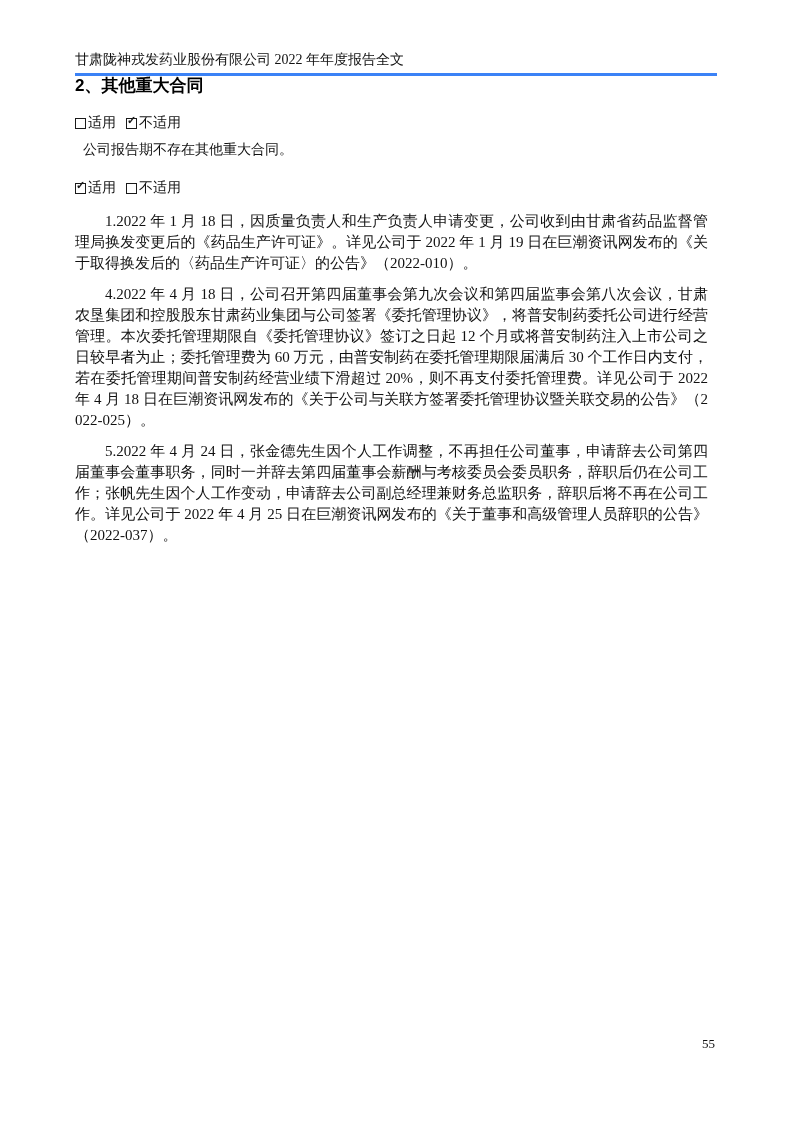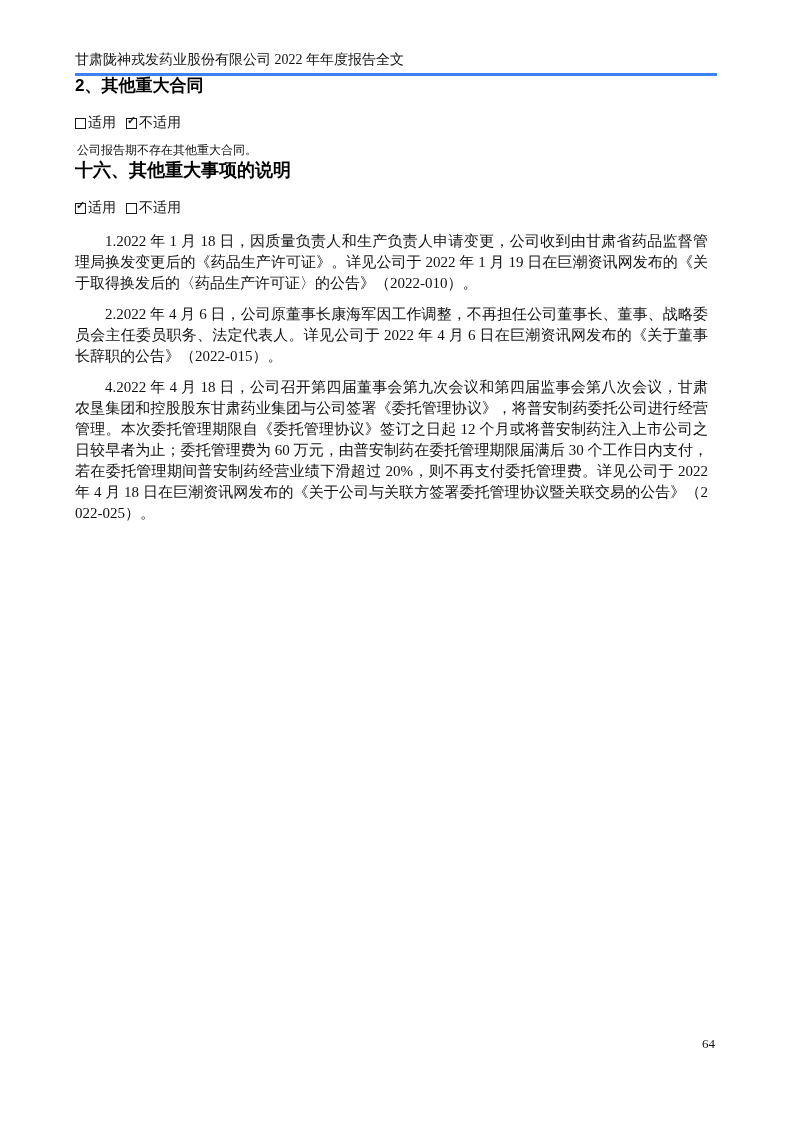--- a/index.html
+++ b/index.html
@@ -72,22 +72,22 @@
     position: absolute;
     left: 0px;
     top: -4px;
     font-style: normal;
     font-weight: bold;
     font-size: 11px;
     line-height: 11px;
     color: #1a1a1a;
   }
   p.note {
-    margin: 8px 0 0 2px;
-    font-size: 12px;
+    margin: 8px 0 0 8px;
+    font-size: 14px;
     line-height: 20px;
   }
   p.para {
     margin: 10px 9px 0 0;
     font-size: 15px;
     line-height: 21px;
     text-align: justify;
     text-indent: 2em;
     word-break: break-all;
   }
@@ -122,37 +122,36 @@
       <span class="opt">
         <span class="cb">
             <i>✓</i>
           </span>
         <span>不适用</span>
       </span>
     </div>
 
     <p class="note">公司报告期不存在其他重大合同。</p>
 
-    <h2 class="sec sec-big">十六、其他重大事项的说明</h2>
 
     <div class="applicability">
       <span class="opt">
         <span class="cb">
             <i>✓</i>
           </span>
         <span>适用</span>
       </span>
       <span class="opt">
         <span class="cb"></span>
         <span>不适用</span>
       </span>
     </div>
 
     <p class="para first">1.2022 年 1 月 18 日，因质量负责人和生产负责人申请变更，公司收到由甘肃省药品监督管理局换发变更后的《药品生产许可证》。详见公司于 2022 年 1 月 19 日在巨潮资讯网发布的《关于取得换发后的〈药品生产许可证〉的公告》（2022-010）。</p>
-    <p class="para">2.2022 年 4 月 6 日，公司原董事长康海军因工作调整，不再担任公司董事长、董事、战略委员会主任委员职务、法定代表人。详见公司于 2022 年 4 月 6 日在巨潮资讯网发布的《关于董事长辞职的公告》（2022-015）。</p>
     <p class="para">4.2022 年 4 月 18 日，公司召开第四届董事会第九次会议和第四届监事会第八次会议，甘肃农垦集团和控股股东甘肃药业集团与公司签署《委托管理协议》，将普安制药委托公司进行经营管理。本次委托管理期限自《委托管理协议》签订之日起 12 个月或将普安制药注入上市公司之日较早者为止；委托管理费为 60 万元，由普安制药在委托管理期限届满后 30 个工作日内支付，若在委托管理期间普安制药经营业绩下滑超过 20%，则不再支付委托管理费。详见公司于 2022 年 4 月 18 日在巨潮资讯网发布的《关于公司与关联方签署委托管理协议暨关联交易的公告》（2022-025）。</p>
+    <p class="para">5.2022 年 4 月 24 日，张金德先生因个人工作调整，不再担任公司董事，申请辞去公司第四届董事会董事职务，同时一并辞去第四届董事会薪酬与考核委员会委员职务，辞职后仍在公司工作；张帆先生因个人工作变动，申请辞去公司副总经理兼财务总监职务，辞职后将不再在公司工作。详见公司于 2022 年 4 月 25 日在巨潮资讯网发布的《关于董事和高级管理人员辞职的公告》（2022-037）。</p>
 
   </div>
 
   <div class="footer">
-    <span>64</span>
+    <span>55</span>
   </div>
 </div>
 
 </body></html>

